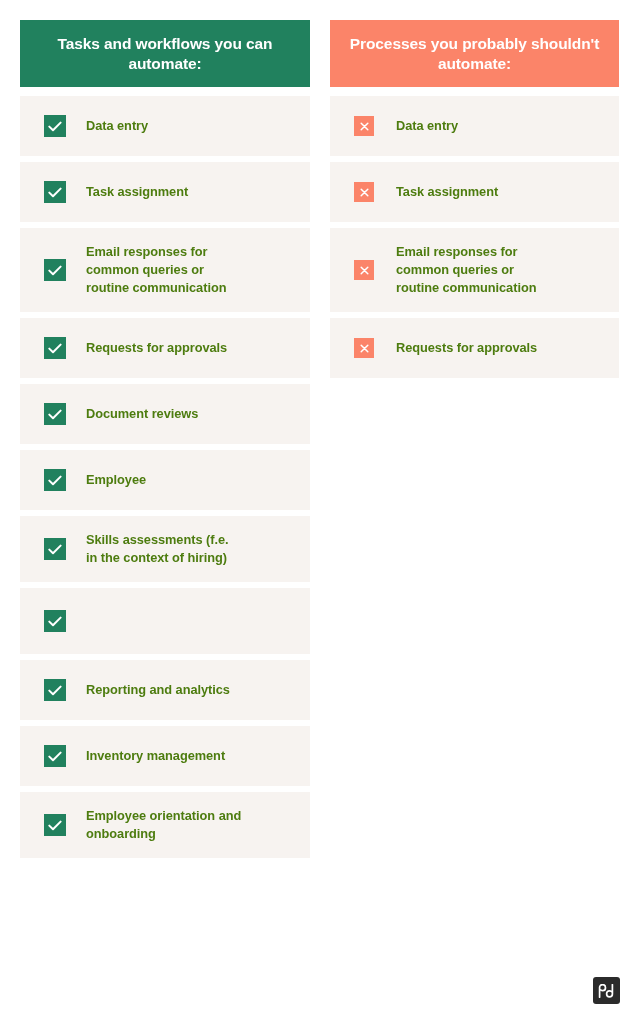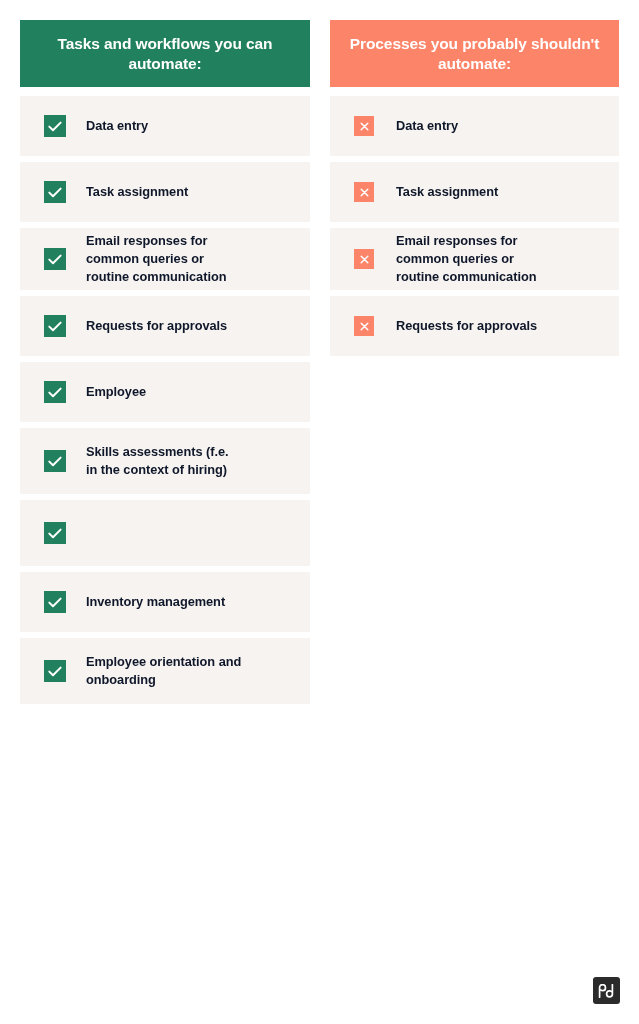--- a/index.html
+++ b/index.html
@@ -59,21 +59,21 @@
   .row {
     background: #F7F3F0;
     display: flex;
     align-items: center;
     padding: 0 14px 0 24px;
     box-sizing: border-box;
     min-height: 60px;
   }
   .row.h1 { height: 60px; }
   .row.h2 { height: 66px; }
-  .row.h3 { height: 62px; }
+  .row.h3 { height: 84px; }
 
   .mark {
     flex: 0 0 auto;
     display: flex;
     align-items: center;
     justify-content: center;
   }
 
   .mark.check {
     width: 22px;
@@ -83,21 +83,21 @@
   .mark.cross {
     width: 20px;
     height: 20px;
     background: #FB8469;
   }
 
   .mark svg { display: block; }
 
   .row-label {
     margin-left: 20px;
-    color: #0f172a;
+    color: #4d7c0f;
     font-size: 12.8px;
     font-weight: bold;
     line-height: 1.42;
     letter-spacing: -0.05px;
     white-space: pre-line;
   }
   .row.cross-row .row-label { margin-left: 22px; }
 
   .logo-badge {
     position: absolute;
@@ -154,37 +154,53 @@
             </svg>
           </span>
           <div class="row-label">Requests for approvals</div>
         </div>
         <div class="row h1">
           <span class="mark check">
             <svg width="14" height="11" viewBox="0 0 14 11">
               <path d="M1.3 5.6 L5.0 9.2 L12.6 1.6" fill="none" stroke="#ffffff" stroke-width="2" stroke-linecap="round" stroke-linejoin="round"></path>
             </svg>
           </span>
+          <div class="row-label">Document reviews</div>
+        </div>
+        <div class="row h1">
+          <span class="mark check">
+            <svg width="14" height="11" viewBox="0 0 14 11">
+              <path d="M1.3 5.6 L5.0 9.2 L12.6 1.6" fill="none" stroke="#ffffff" stroke-width="2" stroke-linecap="round" stroke-linejoin="round"></path>
+            </svg>
+          </span>
           <div class="row-label">Employee</div>
         </div>
         <div class="row h2">
           <span class="mark check">
             <svg width="14" height="11" viewBox="0 0 14 11">
               <path d="M1.3 5.6 L5.0 9.2 L12.6 1.6" fill="none" stroke="#ffffff" stroke-width="2" stroke-linecap="round" stroke-linejoin="round"></path>
             </svg>
           </span>
           <div class="row-label">Skills assessments (f.e.
 in the context of hiring)</div>
         </div>
         <div class="row h2">
           <span class="mark check">
             <svg width="14" height="11" viewBox="0 0 14 11">
               <path d="M1.3 5.6 L5.0 9.2 L12.6 1.6" fill="none" stroke="#ffffff" stroke-width="2" stroke-linecap="round" stroke-linejoin="round"></path>
             </svg>
           </span>
+        </div>
+        <div class="row h1">
+          <span class="mark check">
+            <svg width="14" height="11" viewBox="0 0 14 11">
+              <path d="M1.3 5.6 L5.0 9.2 L12.6 1.6" fill="none" stroke="#ffffff" stroke-width="2" stroke-linecap="round" stroke-linejoin="round"></path>
+            </svg>
+          </span>
+          <div class="row-label">Reporting and analytics</div>
         </div>
         <div class="row h1">
           <span class="mark check">
             <svg width="14" height="11" viewBox="0 0 14 11">
               <path d="M1.3 5.6 L5.0 9.2 L12.6 1.6" fill="none" stroke="#ffffff" stroke-width="2" stroke-linecap="round" stroke-linejoin="round"></path>
             </svg>
           </span>
           <div class="row-label">Inventory management</div>
         </div>
         <div class="row h2">

